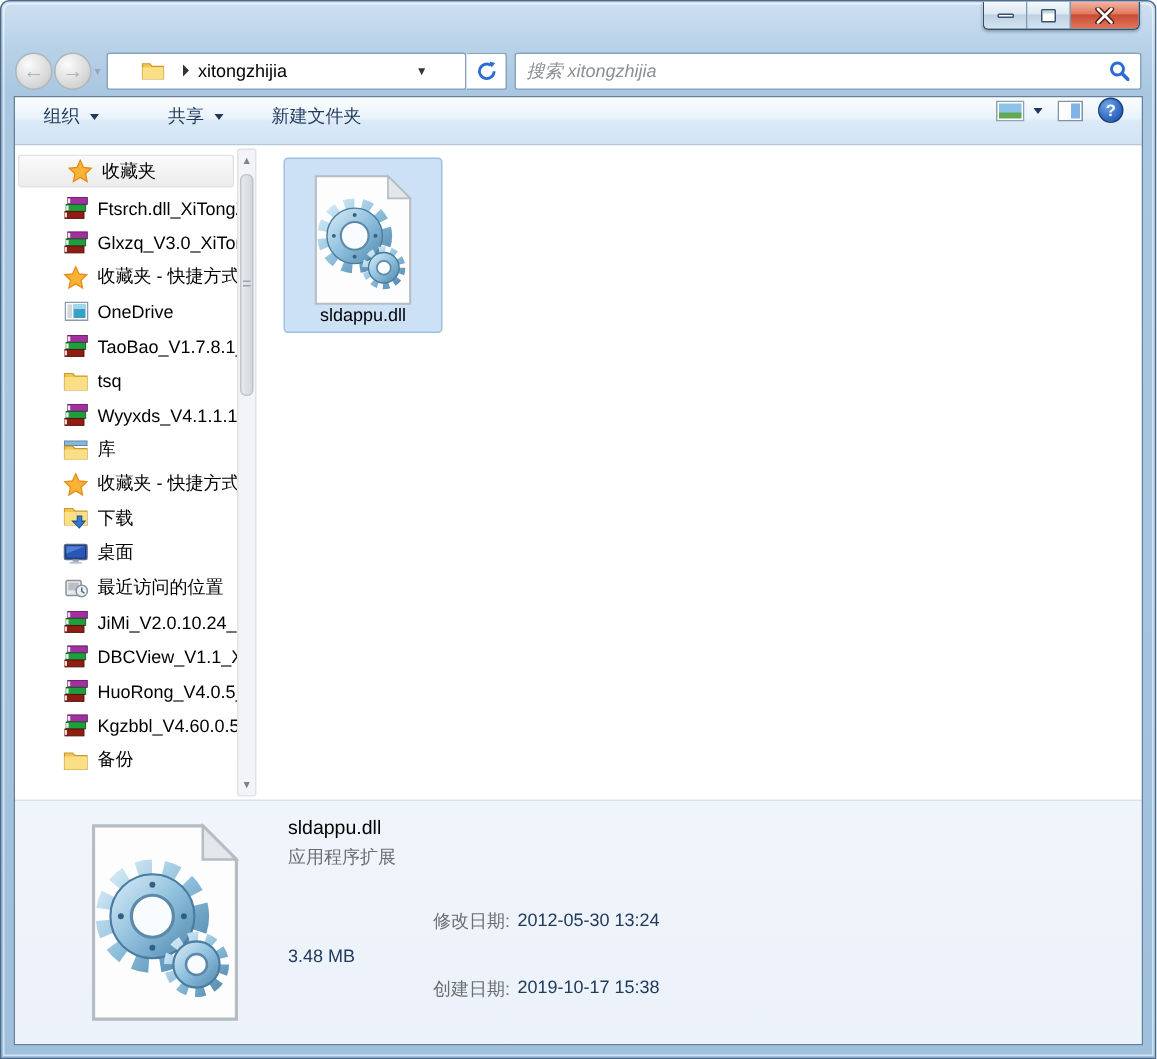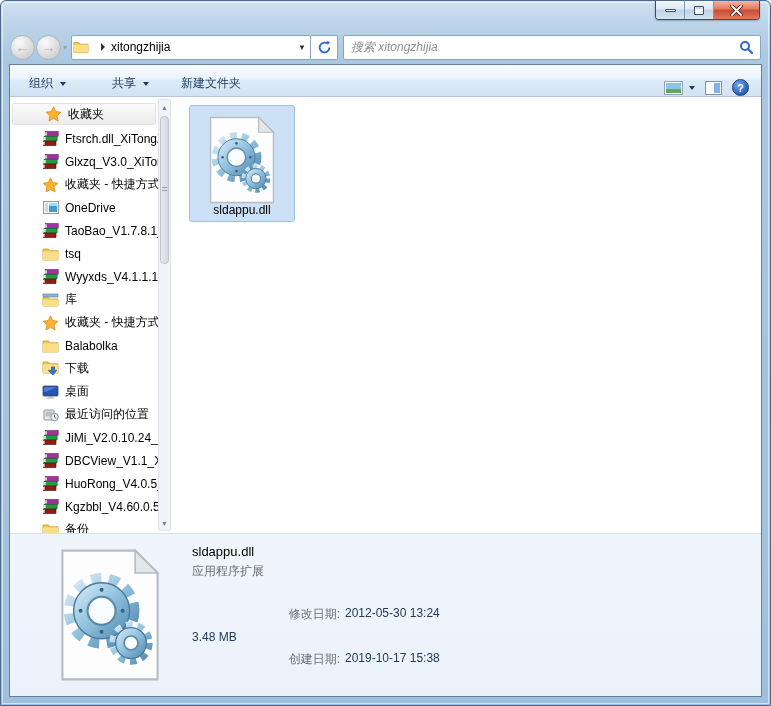--- a/index.html
+++ b/index.html
@@ -25,38 +25,38 @@
 
   
   .navbar { position:absolute; top:29px; left:9px; right:9px; height:34px; display:flex; align-items:center; }
   .nav-circle { width:25px; height:25px; border-radius:50%;
     background:radial-gradient(circle at 35% 30%,#fbfbfb,#dadada 60%,#c2c2c2);
     border:1px solid #aeb6bd; display:flex; align-items:center; justify-content:center;
     color:#aab4bd; font-size:14px; font-weight:bold; }
   .nav-circle.fwd { margin-left:1px; }
   .nav-chevron { color:#9aa6b2; font-size:8px; margin:0 4px 0 2px; }
   .address-bar { display:flex; align-items:center; height:25px; width:240px;
-    background:#fff; border:1px solid #8ba4bd; border-radius:2px; padding:0 0; }
+    background:#fff; border:1px solid #8ba4bd; border-radius:2px; padding:0 21px; }
   .crumb-arrow { width:0; height:0; border-left:4px solid #333; border-top:4px solid transparent; border-bottom:4px solid transparent; margin:0 6px 0 6px; }
   .address-text { color:#000; }
   .addr-drop { margin-left:auto; color:#333; font-size:8px; padding:0 4px; }
   .refresh-btn { width:27px; height:25px; background:#fff; border:1px solid #8ba4bd; border-left:none; border-radius:0 2px 2px 0;
     display:flex; align-items:center; justify-content:center; }
   .search-box { display:flex; align-items:center; height:25px; flex:1; margin-left:5px;
     background:#fff; border:1px solid #8ba4bd; border-radius:2px; padding:0 7px; }
   .search-placeholder { color:#8b8f94; font-style:italic; flex:1; }
 
   
   .client { position:absolute; left:8px; right:8px; top:63px; bottom:8px;
     background:#fff; border:1px solid #63809c; }
 
   
   .toolbar { position:absolute; left:0; right:0; top:0; height:32px;
     background:linear-gradient(180deg,#fafdfe 0%,#e9f2fb 45%,#dcEaf7 50%,#d2e3f4 100%);
-    border-bottom:1px solid #b6c7d9; display:flex; align-items:flex-end; color:#1e395b; }
+    border-bottom:1px solid #b6c7d9; display:flex; align-items:flex-start; color:#1e395b; }
   .tb-item { display:flex; align-items:center; gap:5px; padding:4px 9px; border-radius:2px; cursor:pointer; }
   .tb-item:first-child { margin-left:10px; }
   .tb-drop { width:0; height:0; border-top:4px solid #1e395b; border-left:3.5px solid transparent; border-right:3.5px solid transparent; margin-left:2px; }
   .tb-sep { width:14px; }
   .tb-right { margin-left:auto; display:flex; align-items:center; gap:10px; padding-right:12px; }
   .tb-iconbtn { display:flex; align-items:center; gap:4px; cursor:pointer; }
 
   
   .sidebar { position:absolute; left:0; top:32px; width:162px; bottom:163px; background:#fff; overflow:hidden; }
   .side-scroll { position:absolute; right:1px; top:2px; bottom:2px; width:13px;
@@ -294,29 +294,20 @@
             </span>
             <span class="slabel">库</span>
           </div>
           <div class="side-item">
             <span class="sicon">
               <svg width="17" height="16" viewBox="0 0 17 16">
                 <path d="M8.5,0.8 L10.7,5.6 15.9,6.2 12,9.8 13.1,15 8.5,12.3 3.9,15 5,9.8 1.1,6.2 6.3,5.6 Z" fill="#f9b233" stroke="#e08a12" stroke-width="0.8"></path>
               </svg>
             </span>
             <span class="slabel">收藏夹 - 快捷方式</span>
-          </div>
-          <div class="side-item">
-            <span class="sicon">
-              <svg width="17" height="14" viewBox="0 0 17 14">
-                <path d="M1,2 h5.5 l1.5,1.8 H16 V13 H1 Z" fill="#f3c64f" stroke="#c79a2e" stroke-width="0.8"></path>
-                <path d="M1,4.4 h15 v8.6 H1 Z" fill="#fadf87"></path>
-              </svg>
-            </span>
-            <span class="slabel">Balabolka</span>
           </div>
           <div class="side-item">
             <span class="sicon">
               <svg width="17" height="15" viewBox="0 0 17 15">
                 <path d="M1,1 h5.5 l1.5,1.8 H16 V12 H1 Z" fill="#f3c64f" stroke="#c79a2e" stroke-width="0.8"></path>
                 <path d="M1,3.4 h15 v8.6 H1 Z" fill="#fadf87"></path>
                 <path d="M9.5,6 h3 v3.4 h2.2 L10.9,14 6.3,9.4 h3.2 Z" fill="#2f79d0" stroke="#1b4e8f" stroke-width="0.7"></path>
               </svg>
             </span>
             <span class="slabel">下载</span>

